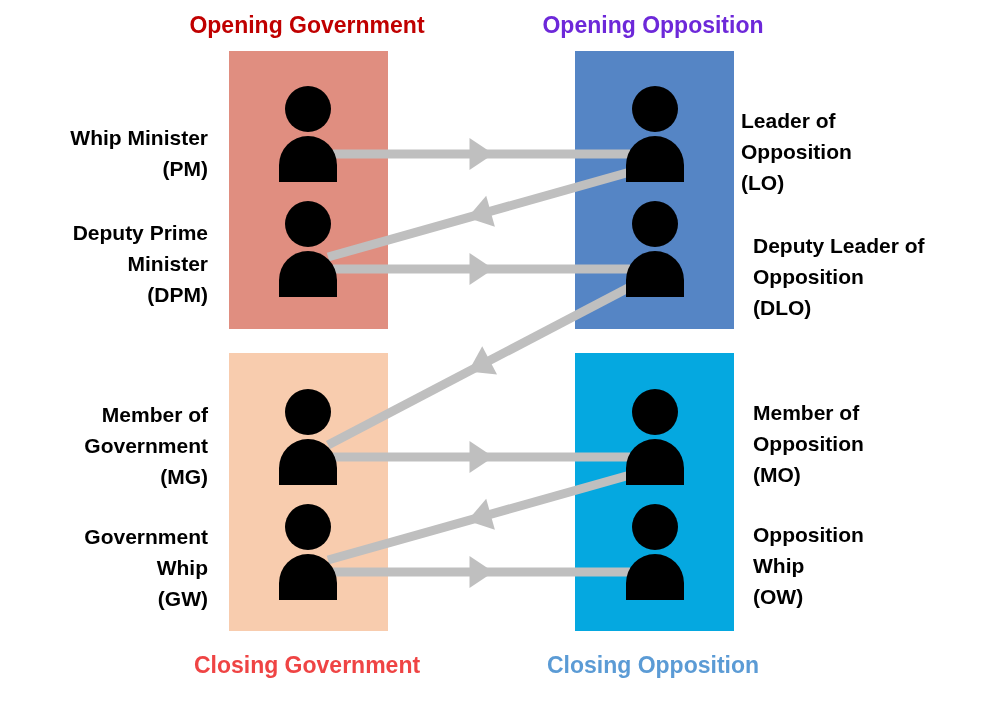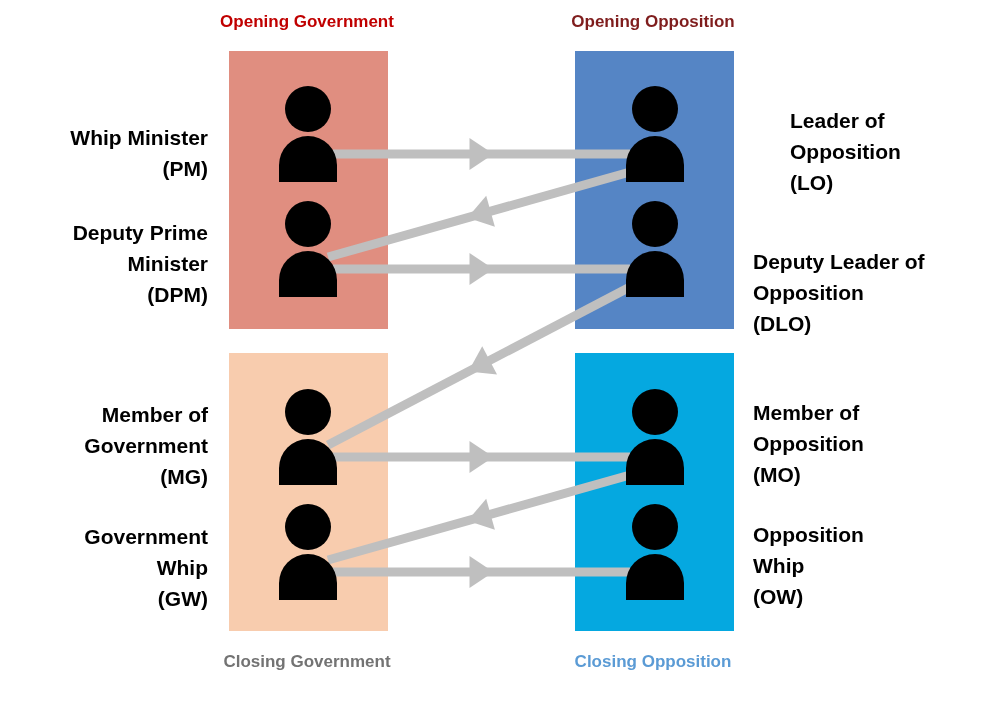--- a/index.html
+++ b/index.html
@@ -1,29 +1,29 @@
 <!DOCTYPE html>
 <html><head>
 <meta charset="utf-8">
 <style>
   html, body { margin:0; padding:0; background:#ffffff; }
   body { width:990px; height:702px; position:relative; overflow:hidden; font-family:"Liberation Sans", sans-serif; }
-  .team-title { position:absolute; font-weight:bold; font-size:17px; white-space:nowrap; transform:translateX(-50%); }
+  .team-title { position:absolute; font-weight:bold; font-size:23px; white-space:nowrap; transform:translateX(-50%); }
   .box { position:absolute; }
   .role-label { position:absolute; font-weight:bold; font-size:21px; line-height:31px; color:#000; white-space:pre-line; }
   .left { text-align:right; }
   .right { text-align:left; }
   svg.diagram { position:absolute; left:0; top:0; }
 </style>
 </head>
 <body>
 
 <div class="team-title" style="left: 307px; top: 12px; color: rgb(192, 0, 0);">Opening Government</div>
-<div class="team-title" style="left: 653px; top: 12px; color: #7f1d1d;">Opening Opposition</div>
-<div class="team-title" style="left: 307px; top: 652px; color: #737373; text-align: right;">Closing Government</div>
+<div class="team-title" style="left: 653px; top: 12px; color: #6d28d9;">Opening Opposition</div>
+<div class="team-title" style="left: 307px; top: 652px; color: #ef4444; text-align: right;">Closing Government</div>
 <div class="team-title" style="left: 653px; top: 652px; color: rgb(91, 155, 213);">Closing Opposition</div>
 
 <div class="box" style="left: 229px; top: 51px; width: 159px; height: 278px; background: rgb(224, 142, 128);"></div>
 <div class="box" style="left: 575px; top: 51px; width: 159px; height: 278px; background: rgb(85, 133, 197);"></div>
 <div class="box" style="left: 229px; top: 353px; width: 159px; height: 278px; background: rgb(248, 204, 174);"></div>
 <div class="box" style="left: 575px; top: 353px; width: 159px; height: 278px; background: rgb(5, 168, 224);"></div>
 
 <svg class="diagram" width="990" height="702">
   <g id="arrows">
       <g>
@@ -96,24 +96,24 @@
 <div class="role-label left" style="right:782px; top:217px;margin-left:48px;">Deputy Prime
 Minister
 (DPM)</div>
 <div class="role-label left" style="right:782px; top:399px;">Member of
 Government
 (MG)</div>
 <div class="role-label left" style="right:782px; top:521px;">Government
 Whip
 (GW)</div>
 
-<div class="role-label right" style="left:790px; top:105px;">Leader of
+<div class="role-label right" style="left:741px; top:105px;">Leader of
 Opposition
 (LO)</div>
-<div class="role-label right" style="left:753px; top:230px;margin-top:16px;">Deputy Leader of
+<div class="role-label right" style="left:753px; top:230px;">Deputy Leader of
 Opposition
 (DLO)</div>
 <div class="role-label right" style="left:753px; top:397px;">Member of
 Opposition
 (MO)</div>
 <div class="role-label right" style="left:753px; top:519px;">Opposition
 Whip
 (OW)</div>
 
 </body></html>

